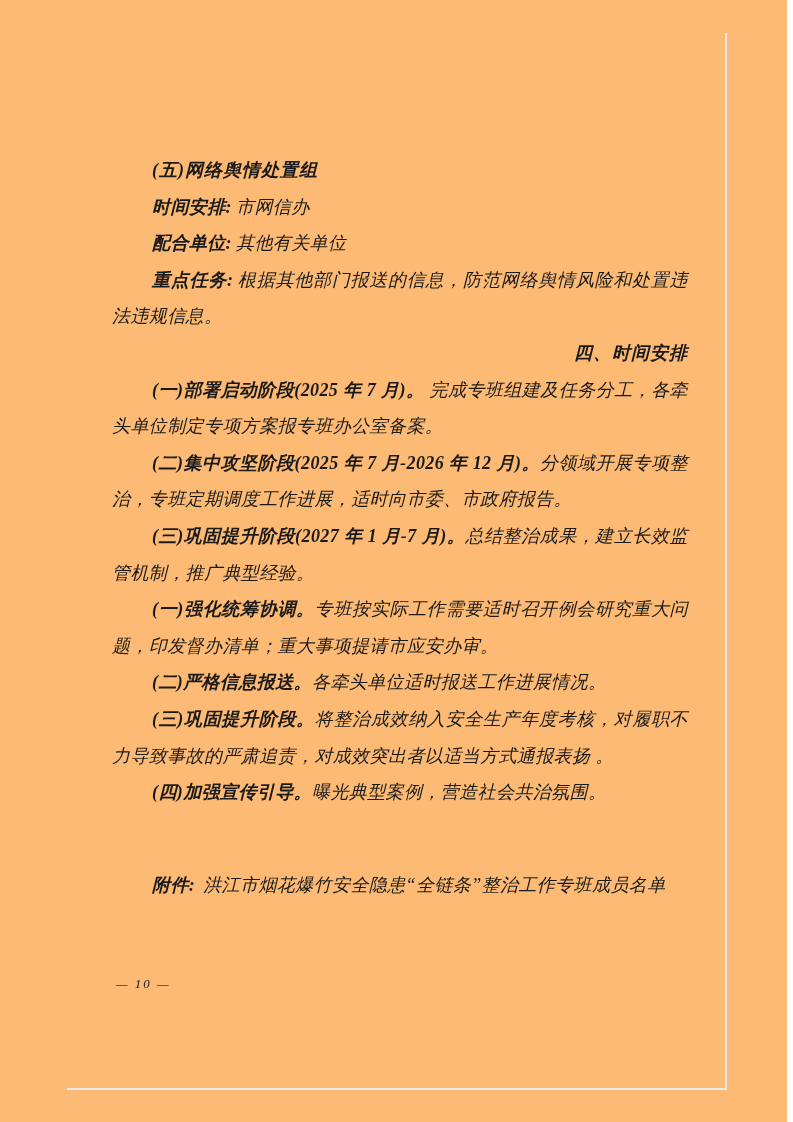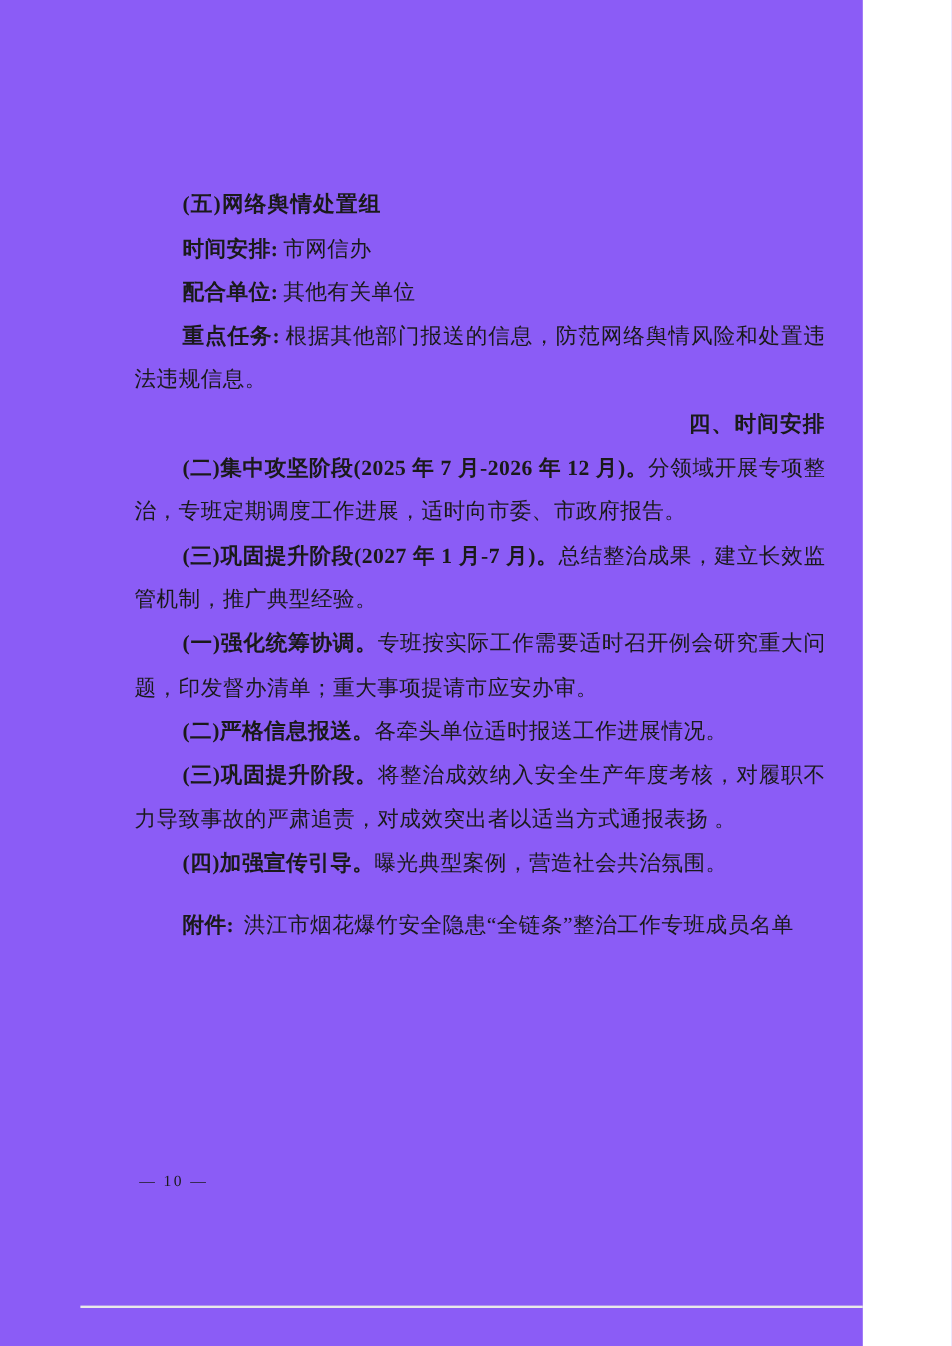--- a/index.html
+++ b/index.html
@@ -2,26 +2,27 @@
 <html><head>
 <meta charset="utf-8">
 <style>
   html, body {
     margin: 0;
     padding: 0;
     background: #ffffff;
   }
   .page {
     position: relative;
-    width: 719px;
+    width: 787px;
     height: 1122px;
-    background: #8b5cf6;
+    background: #fdba74;
     overflow: hidden;
     font-family: "Liberation Serif", "DejaVu Serif", serif;
     color: #1a1a1a;
+    font-style: italic;
   }
   
   .edge-right {
     position: absolute;
     left: 725px;
     top: 33px;
     width: 2px;
     height: 1056px;
     background: #e9e9e9;
   }
@@ -60,21 +61,21 @@
   .hei-heading {
     font-family: "Liberation Sans", "DejaVu Sans", sans-serif;
     font-weight: 700;
     letter-spacing: 1px;
   }
   .group-heading {
     font-weight: 700;
     letter-spacing: 1px;
   }
   .attachment {
-    margin-top: 15px;
+    margin-top: 56px;
     padding-left: 95px;
     text-indent: -55px;
     text-align: left;
   }
   .attachment .label {
     margin-right: 8px;
   }
   .pagenum {
     position: absolute;
     left: 116px;
@@ -98,20 +99,21 @@
     <p class="para group-heading">(五)网络舆情处置组</p>
 
     <p class="para"><span class="label">时间安排:</span><span>市网信办</span></p>
 
     <p class="para"><span class="label">配合单位:</span><span>其他有关单位</span></p>
 
     <p class="para"><span class="label">重点任务:</span><span>根据其他部门报送的信息，防范网络舆情风险和处置违法违规信息。</span></p>
 
     <p class="para no-justify hei-heading">四、时间安排</p>
 
+    <p class="para"><span class="lead">(一)部署启动阶段(2025 年 7 月)。</span><span> 完成专班组建及任务分工，各牵头单位制定专项方案报专班办公室备案。</span></p>
 
     <p class="para"><span class="lead">(二)集中攻坚阶段(2025 年 7 月-2026 年 12 月)。</span><span>分领域开展专项整治，专班定期调度工作进展，适时向市委、市政府报告。</span></p>
 
     <p class="para"><span class="lead">(三)巩固提升阶段(2027 年 1 月-7 月)。</span><span>总结整治成果，建立长效监管机制，推广典型经验。</span></p>
 
 
     <p class="para"><span class="lead">(一)强化统筹协调。</span><span>专班按实际工作需要适时召开例会研究重大问题，印发督办清单；重大事项提请市应安办审。</span></p>
 
     <p class="para"><span class="lead">(二)严格信息报送。</span><span>各牵头单位适时报送工作进展情况。</span></p>
 

